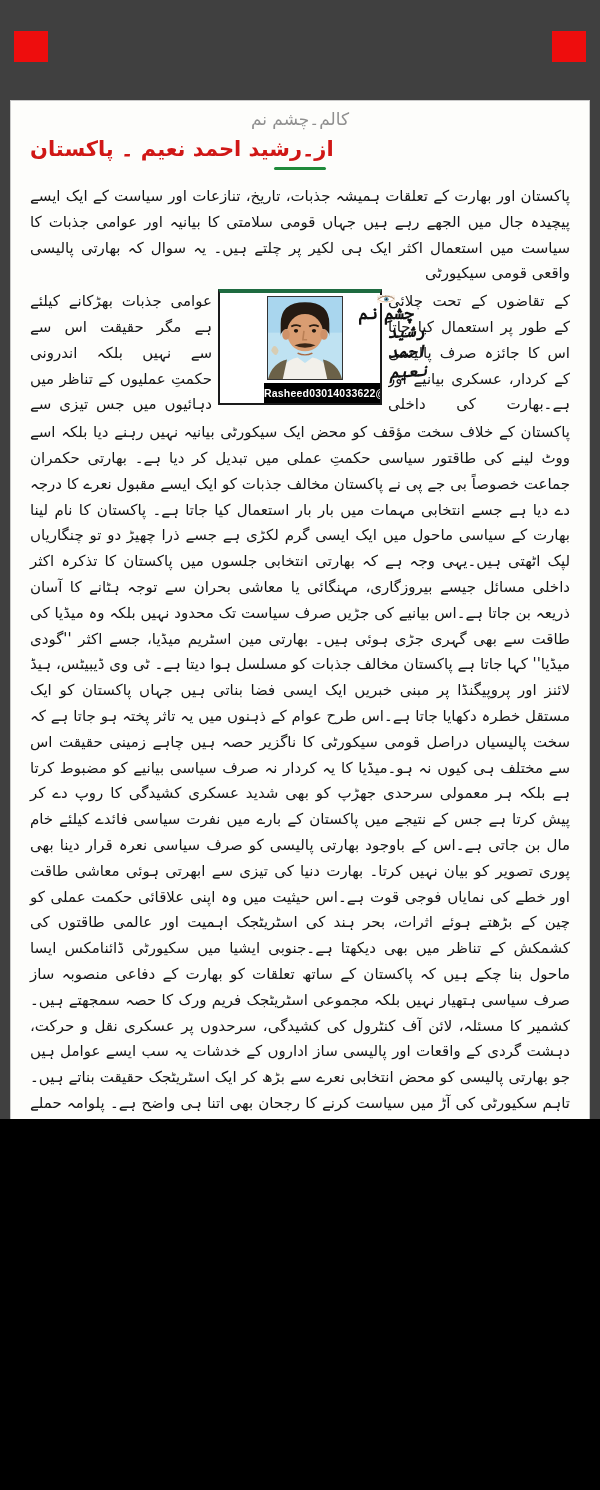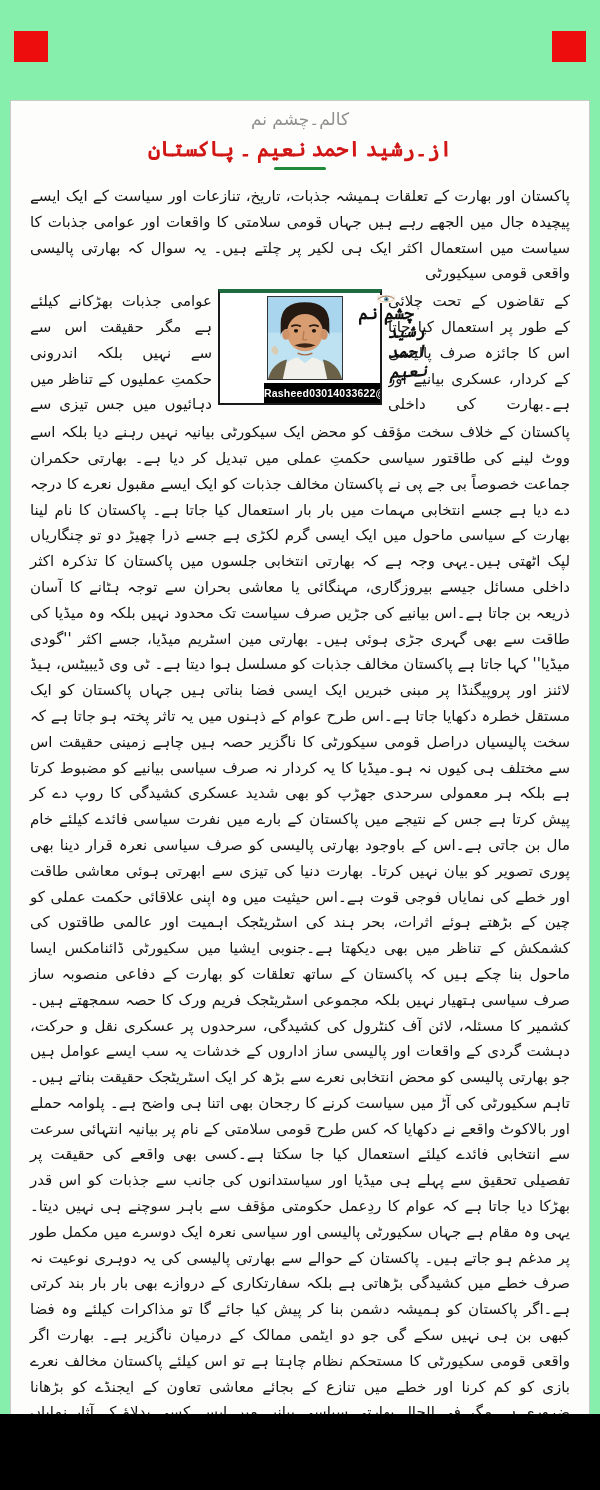--- a/index.html
+++ b/index.html
@@ -1,27 +1,27 @@
 <!DOCTYPE html>
 <html lang="ur"><head>
 <meta charset="utf-8">
 <style>
   html,body{margin:0;padding:0;background:#000;}
-  .page{position:relative;width:600px;height:1414px;background:#86efac;overflow:hidden;
+  .page{position:relative;width:600px;height:1119px;background:#404040;overflow:hidden;
         font-family:"DejaVu Sans","Liberation Sans",sans-serif;}
   .red-sq{position:absolute;width:34px;height:31px;background:#ee0d0d;top:31px;}
   .red-sq.left{left:14px;} .red-sq.right{left:552px;}
   .sheet{position:absolute;left:10px;top:100px;width:580px;height:1372px;background:#fdfdfb;
          border:1px solid #c9c9c9;box-sizing:border-box;padding:4px 19px 0 19px;}
   .kicker{text-align:center;color:#8f8f8f;font-size:17px;padding:4px 0 2px 0;direction:rtl;}
   .headline{direction:rtl;text-align:center;color:#0b0b0b;font-weight:bold;
             font-family:"DejaVu Serif","Liberation Serif",serif;}
   .headline .l1{font-size:39px;line-height:74px;}
   .headline .l2{font-size:39px;line-height:76px;}
-  .byline{direction:rtl;text-align:center;color:#d01716;font-weight:bold;font-size:21px;line-height:36px;font-family:Liberation Serif, serif;}
+  .byline{direction:rtl;text-align:left;color:#d01716;font-weight:bold;font-size:21px;line-height:36px;}
   .dateline{direction:rtl;text-align:center;color:#1f8a3a;font-weight:bold;font-size:15px;line-height:26px;}
   .date-flourish{width:52px;height:3px;background:#1f8a3a;border-radius:2px;margin:0 auto 2px auto;}
   .body-text{direction:rtl;text-align:justify;color:#161616;font-size:15px;line-height:25.8px;
              margin-top:14px;}
   .body-text p{margin:0;}
   .wrap-row{display:flex;direction:rtl;align-items:flex-start;margin:2px 0 2px 0;}
   .wrap-col{flex:1;display:flex;flex-direction:column;}
   .wrap-col .frag{text-align:justify;text-align-last:justify;height:25.8px;overflow:hidden;}
   .wrap-col.right{margin-left:6px;}
   .wrap-col.left{margin-right:6px;}
@@ -51,21 +51,21 @@
 
     <div class="kicker">کالم۔چشم نم</div>
 
 
     <div class="byline">از۔رشید احمد نعیم ۔ پاکستان</div>
 
     <div class="date-flourish"></div>
 
     <div class="body-text">
 
-      <p>پاکستان اور بھارت کے تعلقات ہمیشہ جذبات، تاریخ، تنازعات اور سیاست کے ایک ایسے پیچیدہ جال میں الجھے رہے ہیں جہاں قومی سلامتی کا واقعات اور عوامی جذبات کا سیاست میں استعمال اکثر ایک ہی لکیر پر چلتے ہیں۔ یہ سوال کہ بھارتی پالیسی واقعی قومی سیکیورٹی</p>
+      <p>پاکستان اور بھارت کے تعلقات ہمیشہ جذبات، تاریخ، تنازعات اور سیاست کے ایک ایسے پیچیدہ جال میں الجھے رہے ہیں جہاں قومی سلامتی کا بیانیہ اور عوامی جذبات کا سیاست میں استعمال اکثر ایک ہی لکیر پر چلتے ہیں۔ یہ سوال کہ بھارتی پالیسی واقعی قومی سیکیورٹی</p>
 
       <div class="wrap-row">
 
         <div class="wrap-col right">
           <div class="frag">کے تقاضوں کے تحت چلائی جاتی ہے یا اسے</div>
           <div class="frag">کے طور پر استعمال کیا جاتا ہے؟بظاہر سادہ</div>
           <div class="frag">اس کا جائزہ صرف پالیسی کے ظاہری پہلو</div>
           <div class="frag">کے کردار، عسکری بیانیے اور خطے کی بدلتی</div>
           <div class="frag">ہے۔بھارت کی داخلی سیاست گزشتہ دو</div>
         </div>

